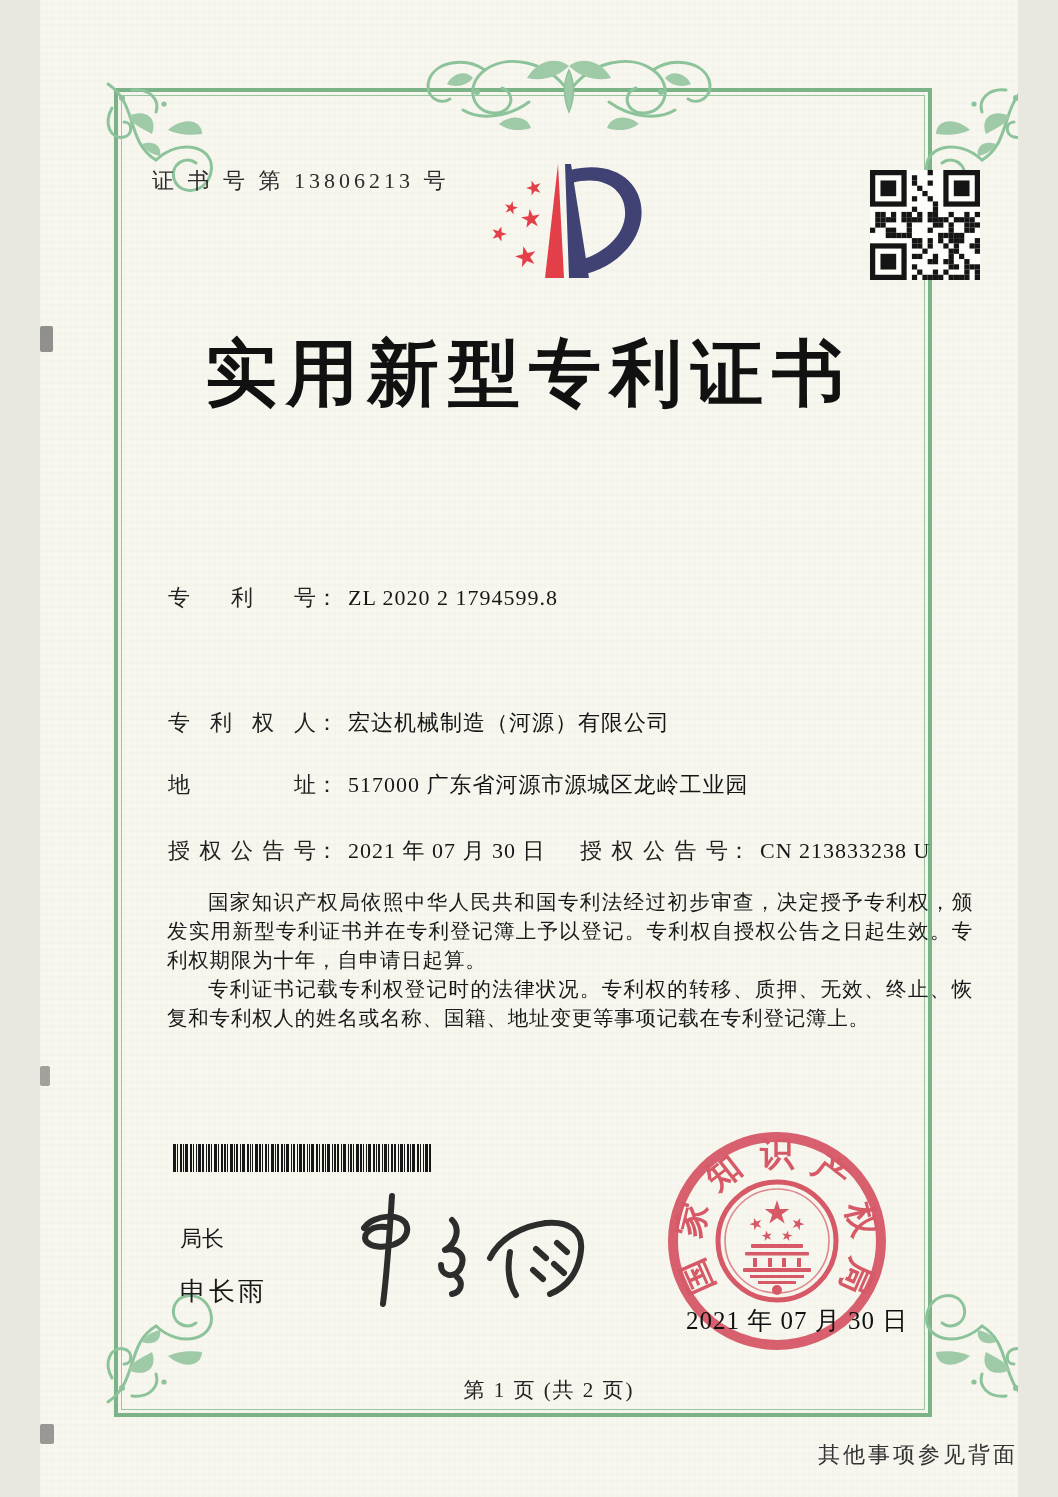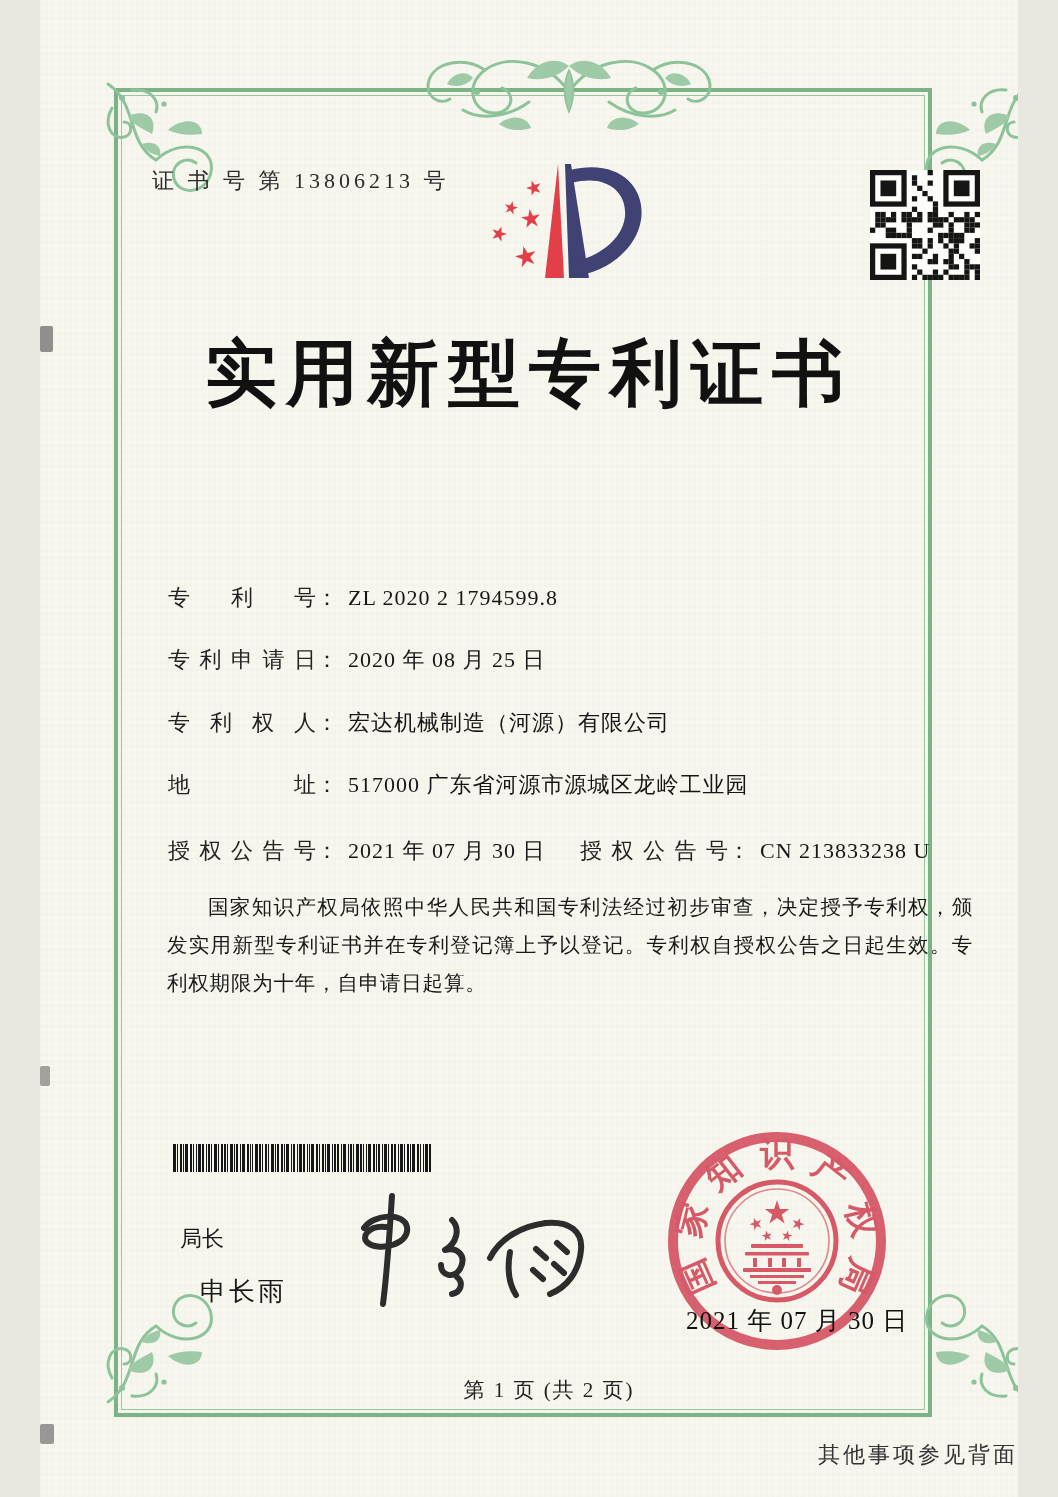--- a/index.html
+++ b/index.html
@@ -37,29 +37,29 @@
   .frow { position:absolute; left:128px; font-size:22px; white-space:nowrap; }
   .flabel {
     display:inline-block; width:148px; vertical-align:bottom;
     text-align:justify; text-align-last:justify; color:#222;
   }
   .fcolon { display:inline-block; margin:0 10px 0 0; }
   .fvalue { letter-spacing:1px; color:#161616; }
   .grant2 { position:absolute; left:412px; top:0; white-space:nowrap; }
   .paras {
     position:absolute; left:127px; top:888px; width:806px;
-    font-size:20.5px; line-height:38px; text-align:justify;
+    font-size:20.5px; line-height:29px; text-align:justify;
     letter-spacing:0.8px; color:#191919;
   }
   .paras p { text-indent:2em; margin:0; }
   .barcode { position:absolute; left:133px; top:1144px; }
   .director-title { position:absolute; left:140px; top:1224px; font-size:22px;
     font-family:"Liberation Sans","DejaVu Sans",sans-serif; color:#1a1a1a; }
   .director-name  { position:absolute; left:140px; top:1274px; font-size:26px;
-    font-family:"Liberation Sans","DejaVu Sans",sans-serif; color:#1a1a1a; letter-spacing:3px;margin-left:20px; }
+    font-family:"Liberation Sans","DejaVu Sans",sans-serif; color:#1a1a1a; letter-spacing:3px; }
   .signature { position:absolute; left:300px; top:1192px; }
   .seal { position:absolute; left:626px; top:1130px; mix-blend-mode:multiply; opacity:0.93; }
   .seal-date { position:absolute; left:646px; top:1304px; font-size:25px;
     letter-spacing:1px; color:#101010; z-index:3; }
   .page-info { position:absolute; left:0; top:1376px; width:100%;
     text-align:center; font-size:21px; letter-spacing:2px; color:#222;margin-left:20px; }
   .back-note { position:absolute; left:0; top:1440px; width:100%;
     text-align:right; font-size:22px; letter-spacing:3px; color:#333; }
   .artifact { position:absolute; background:#3c3c3c; border-radius:2px; }
   .a1 { left:0; top:326px;  width:13px; height:26px; opacity:.55; }
@@ -273,39 +273,37 @@
         <rect fill="#fdfdfa" x="5" y="75" width="25" height="25"></rect>
         <rect x="10" y="80" width="15" height="15"></rect>
       </g>
   </svg>
 
   <div class="title">实用新型专利证书</div>
 
   <div class="frow" style="top:583px">
     <span class="flabel">专利号</span><span class="fcolon">：</span><span class="fvalue">ZL 2020 2 1794599.8</span>
   </div>
-  <div class="frow" style="top:645px">
-    <span class="flabel">专利申请日</span><span class="fcolon">：</span><span class="fvalue">2020 年 08 月 25 日</span>
-  </div>
   <div class="frow" style="top:708px">
     <span class="flabel">专利权人</span><span class="fcolon">：</span><span class="fvalue">宏达机械制造（河源）有限公司</span>
   </div>
   <div class="frow" style="top:770px">
     <span class="flabel">地址</span><span class="fcolon">：</span><span class="fvalue">517000 广东省河源市源城区龙岭工业园</span>
   </div>
 
   <div class="frow" style="top:836px">
     <span class="flabel">授权公告号</span><span class="fcolon">：</span><span class="fvalue">2021 年 07 月 30 日</span>
     <span class="grant2">
       <span class="flabel">授权公告号</span><span class="fcolon">：</span><span class="fvalue">CN 213833238 U</span>
     </span>
   </div>
 
   <div class="paras">
     <p>国家知识产权局依照中华人民共和国专利法经过初步审查，决定授予专利权，颁发实用新型专利证书并在专利登记簿上予以登记。专利权自授权公告之日起生效。专利权期限为十年，自申请日起算。</p>
+    <p>专利证书记载专利权登记时的法律状况。专利权的转移、质押、无效、终止、恢复和专利权人的姓名或名称、国籍、地址变更等事项记载在专利登记簿上。</p>
   </div>
 
   <svg class="barcode" width="266" height="28" viewBox="0 0 266 28">
     <g id="bar-rects" fill="#161616">
         <rect x="0" y="0" width="3" height="28"></rect>
         <rect x="4" y="0" width="1" height="28"></rect>
         <rect x="7" y="0" width="2" height="28"></rect>
         <rect x="10" y="0" width="1" height="28"></rect>
         <rect x="12" y="0" width="3" height="28"></rect>
         <rect x="17" y="0" width="2" height="28"></rect>

